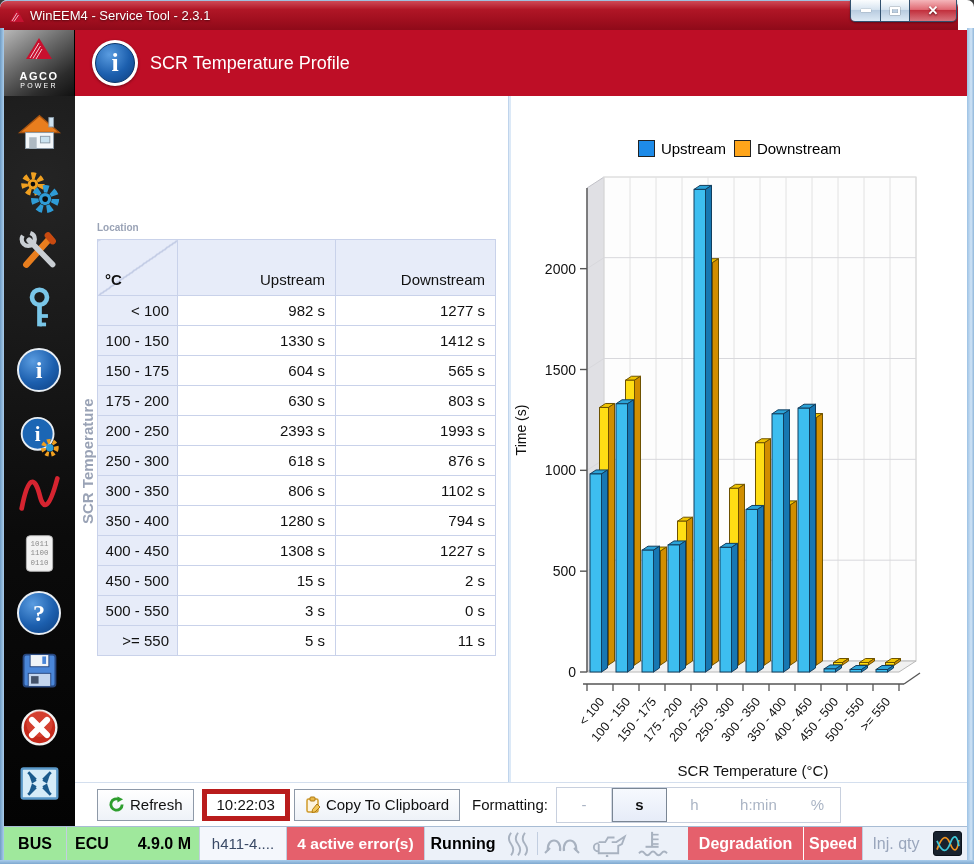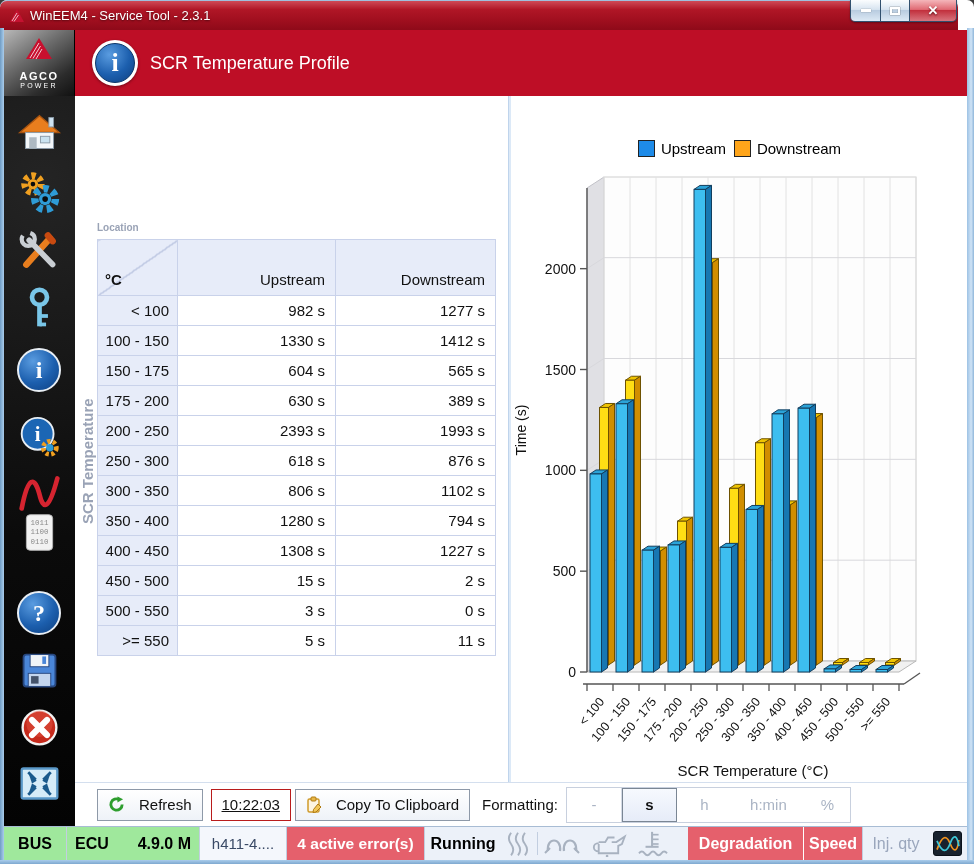--- a/index.html
+++ b/index.html
@@ -83,26 +83,26 @@
   .chart-panel { position:absolute; left:437px; top:0; right:0; bottom:0; overflow:hidden; }
   .legend { position:absolute; top:44px; left:0; width:100%; display:flex; justify-content:center;
     align-items:center; gap:8px; font-size:15px; color:#000; }
   .legend .sq { width:17px; height:17px; border:1px solid #222; display:inline-block; }
   .legend .item { display:flex; align-items:center; gap:6px; }
   .chart-svg { position:absolute; left:0; top:70px; }
 
   
   .toolbar { position:absolute; left:75px; right:7px; top:782px; height:44px; background:#fff;
     border-top:1px solid #d4dfee; display:flex; align-items:center; z-index:2;}
-  .tbtn { height:32px; display:flex; align-items:center; gap:14px; padding:0 10px;
+  .tbtn { height:32px; display:flex; align-items:center; gap:5px; padding:0 10px;
     border:1px solid #8e99a8; background:linear-gradient(#ffffff,#eef2f8); font-size:15px; color:#111;
     cursor:pointer; }
   .tbtn.refresh { margin-left:22px; }
-  .timebox { height:32px; margin-left:8px; padding:0 10px; border:1px solid #b91c1c;
-    background:#fff; font-size:15px; color:#111; display:flex; align-items:center;text-decoration:underline; }
+  .timebox { height:32px; margin-left:8px; padding:0 10px; border:5px solid #b91c1c;
+    background:#fff; font-size:15px; color:#111; display:flex; align-items:center; }
   .tbtn.copy { margin-left:4px; }
   .fmt-label { margin-left:12px; font-size:15px; color:#111; }
   .fmt-group { margin-left:8px; height:36px; border:1px solid #c8d0de; display:flex; align-items:stretch; }
   .seg { display:flex; align-items:center; justify-content:center; font-size:15px; color:#aab4c4; cursor:default;}
   .seg.w1{width:55px;} .seg.w2{width:73px;} .seg.w3{width:45px;}
   .seg.selected { border:1px solid #7a8694; background:linear-gradient(#f6f9fe,#e6ecf8);
     color:#111; font-weight:bold; cursor:pointer; }
   .seg.first { border-right:1px solid #d5dbe6; }
 
   
@@ -214,21 +214,21 @@
         <text x="22" y="28" font-size="22" font-family="Liberation Serif,serif" font-weight="bold" fill="#fff" text-anchor="middle">i</text>
         <circle cx="35" cy="35" r="7" fill="none" stroke="#f0a020" stroke-width="5" stroke-dasharray="3.4 2.6"></circle>
         <circle cx="35" cy="35" r="4" fill="#2e9bd6"></circle>
       </svg>
     </div>
     <div class="side-item" style="top:375px">
       <svg viewBox="0 0 48 48">
         <path d="M5,40 C12,4 19,6 24,25 C28,42 34,42 43,8" fill="none" stroke="#d62430" stroke-width="5" stroke-linecap="round"></path>
       </svg>
     </div>
-    <div class="side-item" style="top:414px">
+    <div class="side-item" style="top:435px">
       <svg viewBox="0 0 48 48">
         <rect x="10" y="5" width="28" height="38" rx="4" fill="#f2f2f2" stroke="#b5b5b5"></rect>
         <text x="24" y="16" font-size="8" font-family="Liberation Mono,monospace" fill="#8a8a8a" text-anchor="middle">1011</text>
         <text x="24" y="26" font-size="8" font-family="Liberation Mono,monospace" fill="#8a8a8a" text-anchor="middle">1100</text>
         <text x="24" y="36" font-size="8" font-family="Liberation Mono,monospace" fill="#8a8a8a" text-anchor="middle">0110</text>
       </svg>
     </div>
     <div class="side-item" style="top:495px">
       <div class="circle-ic">?</div>
     </div>
@@ -288,21 +288,21 @@
             <td>1412 s</td>
           </tr>
           <tr>
             <td class="rowhead">150 - 175</td>
             <td>604 s</td>
             <td>565 s</td>
           </tr>
           <tr>
             <td class="rowhead">175 - 200</td>
             <td>630 s</td>
-            <td>389 s</td>
+            <td>803 s</td>
           </tr>
           <tr>
             <td class="rowhead">200 - 250</td>
             <td>2393 s</td>
             <td>1993 s</td>
           </tr>
           <tr>
             <td class="rowhead">250 - 300</td>
             <td>618 s</td>
             <td>876 s</td>

